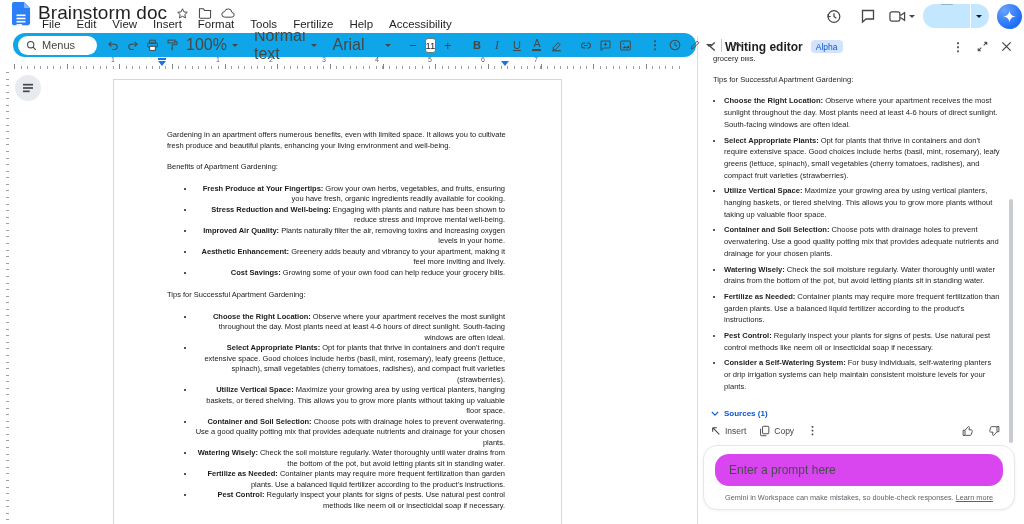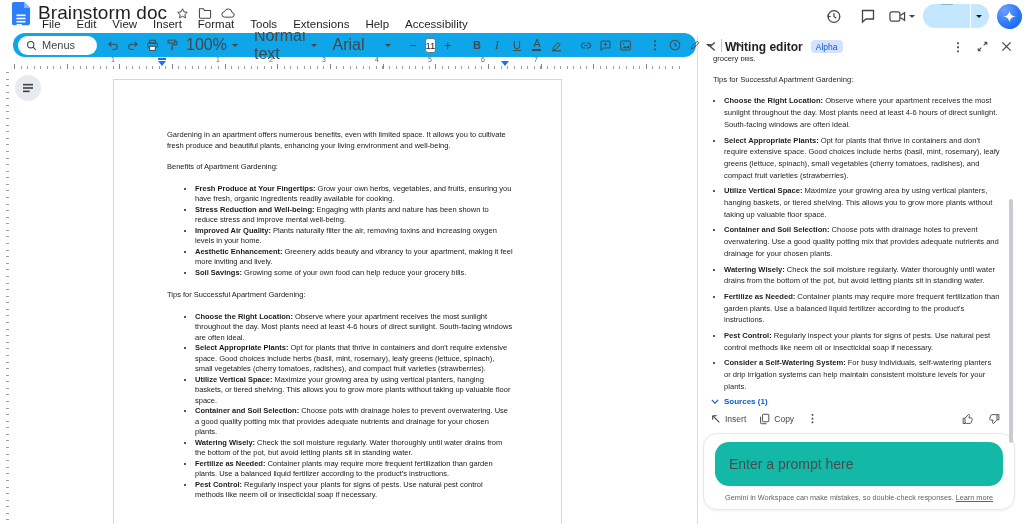--- a/index.html
+++ b/index.html
@@ -51,41 +51,41 @@
   .ind-marker { position:absolute; top:3px; width:0; height:0; border-left:4px solid transparent; border-right:4px solid transparent; border-top:5px solid #1a73e8; }
   .ind-bar { position:absolute; top:0; width:8px; height:2px; background:#1a73e8; }
   .v-ruler { position:absolute; top:16px; left:3px; width:6px; bottom:0;
      background:repeating-linear-gradient(to bottom, #9aa0a6 0 1px, transparent 1px 6.58px);
      background-size:3px 100%; background-repeat:no-repeat; background-position:right; }
   .outline-btn { position:absolute; left:15px; top:19px; width:26px; height:26px; border-radius:50%; background:#e7ebf0; display:flex; align-items:center; justify-content:center; color:#444746; }
 
   .page { position:absolute; left:113px; top:23px; width:449px; height:460px; background:#fff; border:1px solid #d4d7dc; }
   .doc-content { position:absolute; left:53px; top:50px; width:346px; font-size:7.5px; line-height:10.5px; color:#1a1a1a; }
   .doc-content p { margin:0 0 11px 0; }
-  .doc-content ul { margin:0 0 12px 0; padding-left:28px; }
+  .doc-content ul { margin:0 8px 12px 0; padding-left:28px;text-align:right; }
   .doc-content li { margin:0; }
   .lead { font-weight:700; margin-right:2px; }
 
   
   .panel { position:absolute; top:36px; left:697px; right:0; bottom:0; background:#fff; border-left:1px solid #dadce0; display:flex; flex-direction:column; }
   .panel-header { height:21px; display:flex; align-items:center; padding:0 12px 0 10px; gap:8px; flex:0 0 auto; background:#fff; z-index:2; }
   .panel-title { font-size:12px; font-weight:700; color:#1f1f1f; }
   .alpha-badge { background:#d3e3fd; color:#0b57d0; font-size:8.5px; font-weight:500; border-radius:4px; padding:1.5px 5px; }
   .panel-h-right { margin-left:auto; display:flex; align-items:center; gap:13px; color:#444746; }
   .panel-scroll { flex:1 1 auto; overflow:hidden; padding:0 24px 0 15px; font-size:7.6px; line-height:11.7px; color:#1f1f1f; }
   .clipped-line { margin-top:-4px; margin-bottom:9px; color:#1f1f1f; }
   .panel-heading { margin-bottom:10px; }
   .panel-scroll ul { padding-left:11px; margin:0; }
   .panel-scroll li { margin-bottom:4px; }
   .sources-row { flex:0 0 auto; display:flex; align-items:center; gap:5px; padding:1px 0 3px 13px; color:#0b57d0; font-size:8px; font-weight:600; }
   .action-row { flex:0 0 auto; display:flex; align-items:center; gap:13px; padding:3px 24px 5px 13px; color:#444746; font-size:8.5px; font-weight:500; }
   .abtn { display:flex; align-items:center; gap:4px; }
   .thumbs { margin-left:auto; display:flex; align-items:center; gap:14px; }
   .prompt-card { flex:0 0 auto; margin:3px 9px 14px 5px; border:1px solid #e6e8eb; border-radius:14px; background:#fff; box-shadow:0 1px 3px rgba(0,0,0,.06); padding:8px 11px 7px 11px; }
-  .prompt-input { width:100%; height:44px; border:none; outline:none; background:#14b8a6; border-radius:14px; padding:0 14px; font-size:14px; color:#1f1f1f; font-family:"Liberation Sans", sans-serif; }
+  .prompt-input { width:100%; height:32px; border:none; outline:none; background:#d946ef; border-radius:14px; padding:0 14px; font-size:12px; color:#1f1f1f; font-family:"Liberation Sans", sans-serif; }
   .prompt-input::placeholder { color:#474b50; opacity:1; }
   .disclaimer { margin-top:7px; text-align:center; font-size:7.3px; color:#5f6368; }
   .disclaimer .lm { text-decoration:underline; }
   .panel-scrollbar { position:absolute; right:11px; top:163px; width:4px; height:244px; border-radius:2px; background:#c8cbd0; }
 
   .ic { display:flex; align-items:center; justify-content:center; }
   svg { display:block; }
 </style>
 </head>
 <body>
@@ -121,21 +121,21 @@
           </svg>
       </span>
     </div>
     <div class="menu-row">
       <span class="menu-item">File</span>
       <span class="menu-item">Edit</span>
       <span class="menu-item">View</span>
       <span class="menu-item">Insert</span>
       <span class="menu-item">Format</span>
       <span class="menu-item">Tools</span>
-      <span class="menu-item">Extensions</span>
+      <span class="menu-item">Fertilize</span>
       <span class="menu-item">Help</span>
       <span class="menu-item">Accessibility</span>
     </div>
     <div class="header-right">
       <span class="hbtn">
         <svg width="17" height="17" viewBox="0 0 18 18">
             <circle cx="9.5" cy="9" r="6.2" fill="none" stroke="#444746" stroke-width="1.3"></circle>
             <path d="M9.5 5.5 V9 l2.5 1.8" fill="none" stroke="#444746" stroke-width="1.3"></path>
             <path d="M3.3 6.5 L3.3 9.2 L6 9" fill="none" stroke="#444746" stroke-width="1.3"></path>
           </svg>
@@ -316,21 +316,21 @@
 
     <div class="page">
       <div class="doc-content">
         <p>Gardening in an apartment offers numerous benefits, even with limited space. It allows you to cultivate fresh produce and beautiful plants, enhancing your living environment and well-being.</p>
         <p>Benefits of Apartment Gardening:</p>
         <ul>
           <li><span class="lead">Fresh Produce at Your Fingertips:</span><span>Grow your own herbs, vegetables, and fruits, ensuring you have fresh, organic ingredients readily available for cooking.</span></li>
           <li><span class="lead">Stress Reduction and Well-being:</span><span>Engaging with plants and nature has been shown to reduce stress and improve mental well-being.</span></li>
           <li><span class="lead">Improved Air Quality:</span><span>Plants naturally filter the air, removing toxins and increasing oxygen levels in your home.</span></li>
           <li><span class="lead">Aesthetic Enhancement:</span><span>Greenery adds beauty and vibrancy to your apartment, making it feel more inviting and lively.</span></li>
-          <li><span class="lead">Soil Savings:</span><span>Growing some of your own food can help reduce your grocery bills.</span></li>
+          <li><span class="lead">Cost Savings:</span><span>Growing some of your own food can help reduce your grocery bills.</span></li>
         </ul>
         <p>Tips for Successful Apartment Gardening:</p>
         <ul>
           <li><span class="lead">Choose the Right Location:</span><span>Observe where your apartment receives the most sunlight throughout the day. Most plants need at least 4-6 hours of direct sunlight. South-facing windows are often ideal.</span></li>
           <li><span class="lead">Select Appropriate Plants:</span><span>Opt for plants that thrive in containers and don't require extensive space. Good choices include herbs (basil, mint, rosemary), leafy greens (lettuce, spinach), small vegetables (cherry tomatoes, radishes), and compact fruit varieties (strawberries).</span></li>
           <li><span class="lead">Utilize Vertical Space:</span><span>Maximize your growing area by using vertical planters, hanging baskets, or tiered shelving. This allows you to grow more plants without taking up valuable floor space.</span></li>
           <li><span class="lead">Container and Soil Selection:</span><span>Choose pots with drainage holes to prevent overwatering. Use a good quality potting mix that provides adequate nutrients and drainage for your chosen plants.</span></li>
           <li><span class="lead">Watering Wisely:</span><span>Check the soil moisture regularly. Water thoroughly until water drains from the bottom of the pot, but avoid letting plants sit in standing water.</span></li>
           <li><span class="lead">Fertilize as Needed:</span><span>Container plants may require more frequent fertilization than garden plants. Use a balanced liquid fertilizer according to the product's instructions.</span></li>
           <li><span class="lead">Pest Control:</span><span>Regularly inspect your plants for signs of pests. Use natural pest control methods like neem oil or insecticidal soap if necessary.</span></li>

